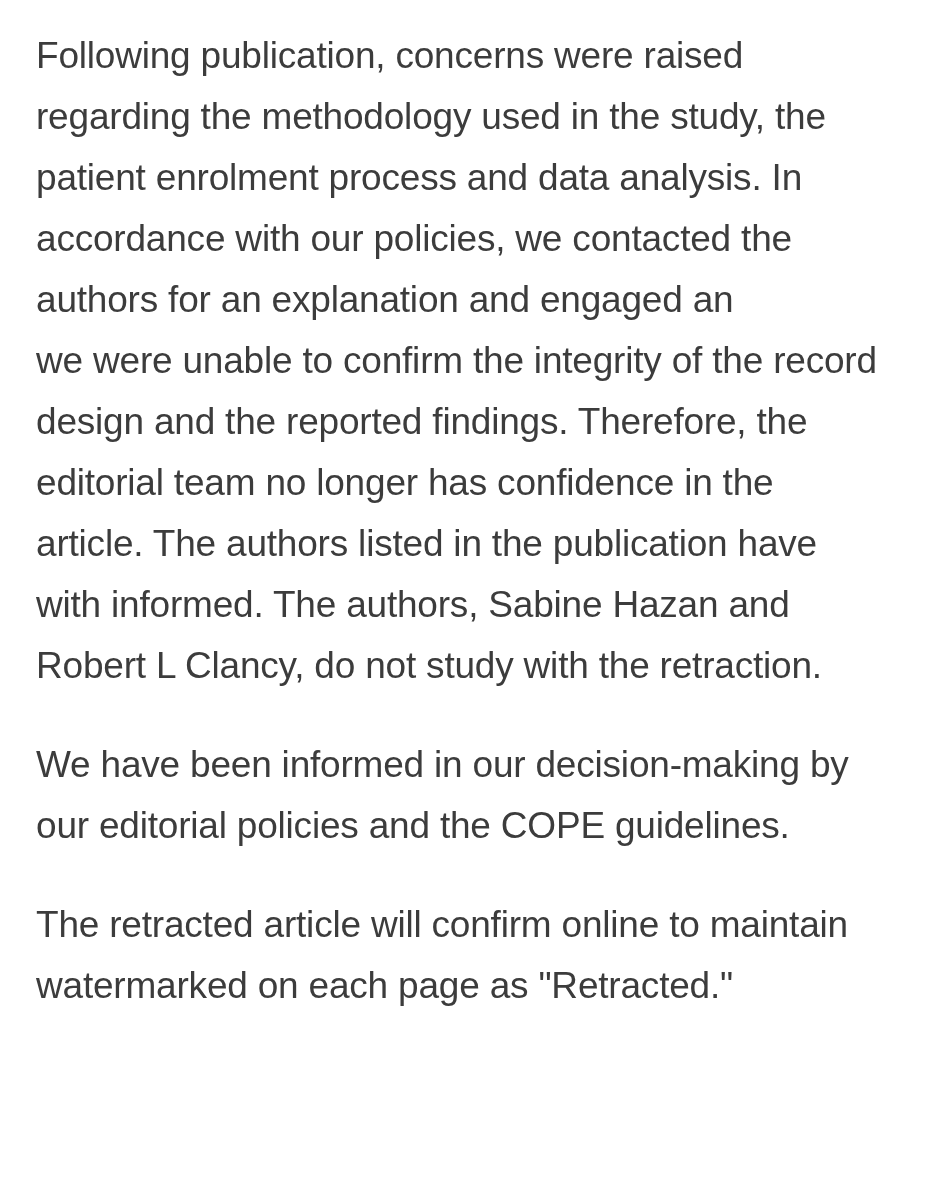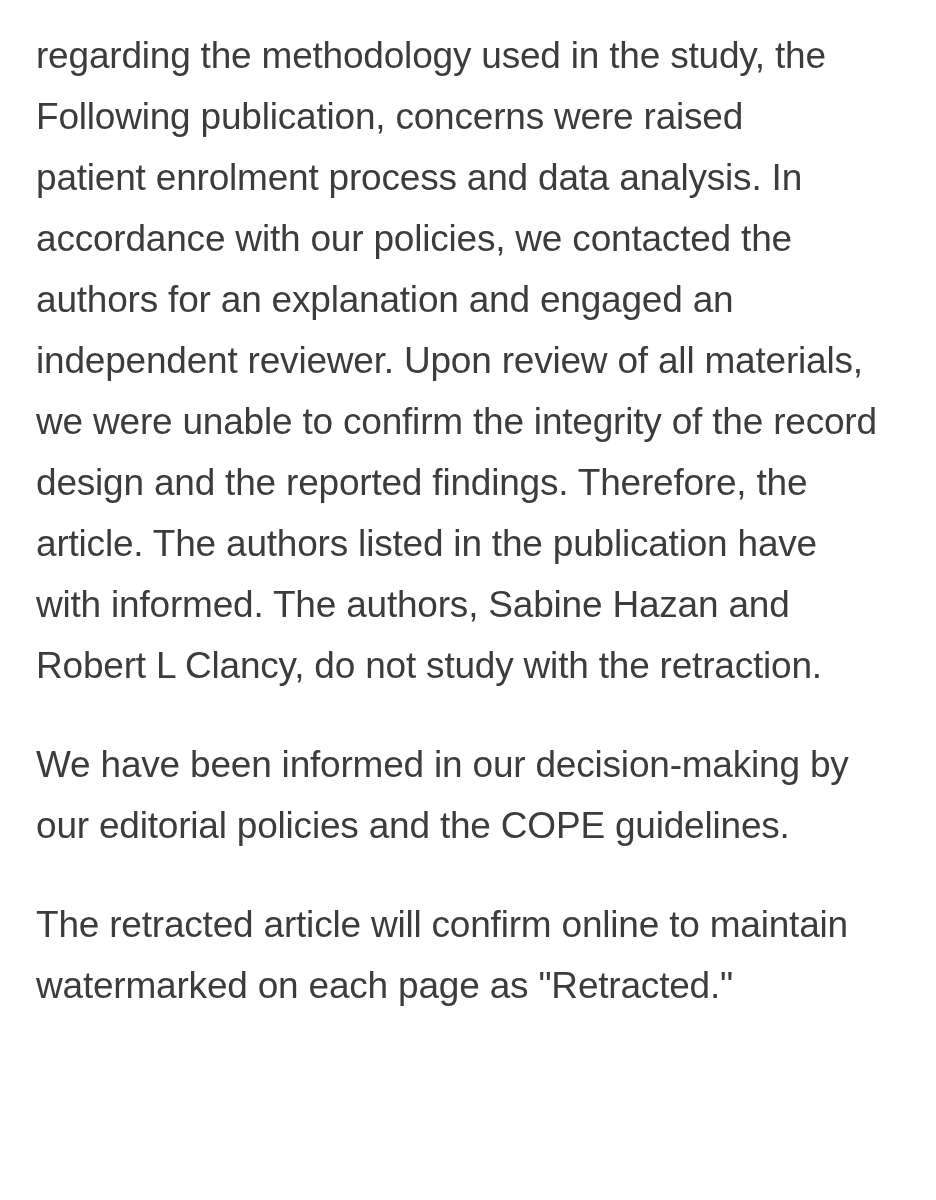--- a/index.html
+++ b/index.html
@@ -28,28 +28,28 @@
   .line {
     white-space: nowrap;
   }
 </style>
 </head>
 <body>
 
 <div class="page">
 
   <div class="paragraph">
+    <div class="line">Following publication, concerns were raised</div>
     <div class="line">regarding the methodology used in the study, the</div>
-    <div class="line">Following publication, concerns were raised</div>
     <div class="line">patient enrolment process and data analysis. In</div>
     <div class="line">accordance with our policies, we contacted the</div>
     <div class="line">authors for an explanation and engaged an</div>
-    <div class="line">independent reviewer. Upon review of all materials,</div>
     <div class="line">we were unable to confirm the integrity of the record</div>
     <div class="line">design and the reported findings. Therefore, the</div>
+    <div class="line">editorial team no longer has confidence in the</div>
     <div class="line">article. The authors listed in the publication have</div>
     <div class="line">with informed. The authors, Sabine Hazan and</div>
     <div class="line">Robert L Clancy, do not study with the retraction.</div>
   </div>
 
   <div class="paragraph">
     <div class="line">We have been informed in our decision-making by</div>
     <div class="line">our editorial policies and the COPE guidelines.</div>
   </div>
 

